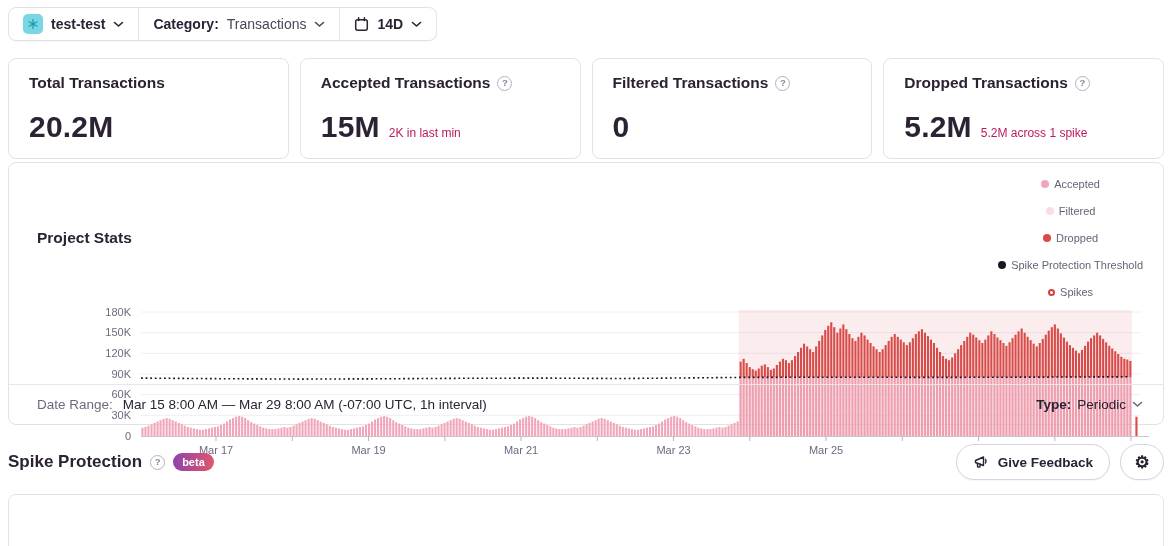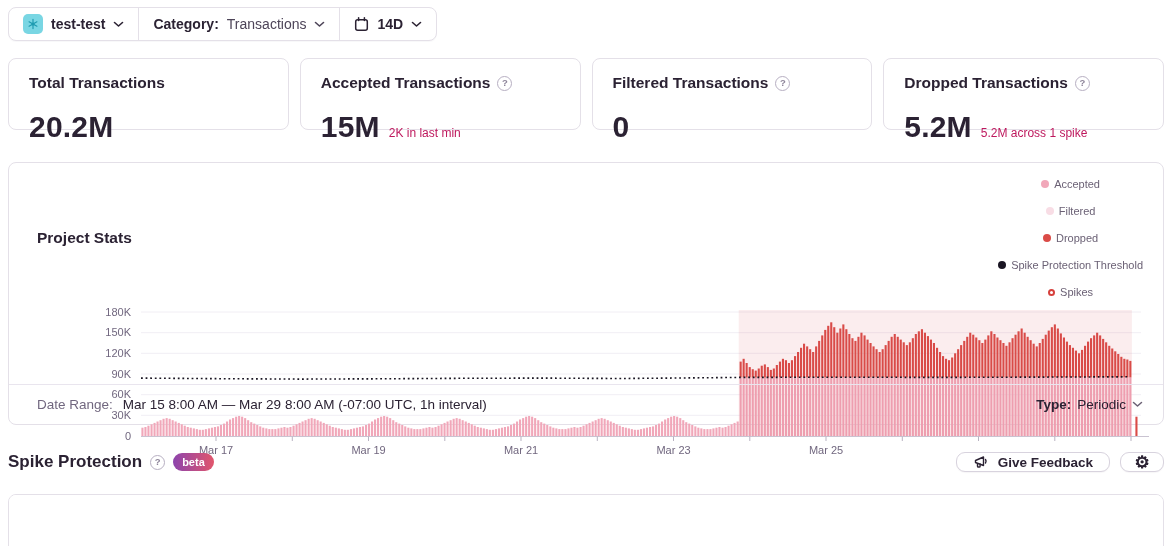--- a/index.html
+++ b/index.html
@@ -19,21 +19,21 @@
   .vdiv { width: 1px; background: #e4e0e8; }
   .proj-avatar { width: 20px; height: 20px; border-radius: 5px; background: #79d6e3; display: inline-flex; align-items: center; justify-content: center; }
   .fw600 { font-weight: 700; }
   .muted-val { color: #4d4458; }
   
   .stats-row {
     position: absolute; left: 8px; top: 58px; width: 1156px;
     display: grid; grid-template-columns: repeat(4, 1fr); gap: 11px;
   }
   .stat-card {
-    height: 72px; border: 1px solid #e4e0e8; border-radius: 8px; background: #fff;
+    height: 101px; border: 1px solid #e4e0e8; border-radius: 8px; background: #fff;
     padding: 15px 20px 12px 20px;
   }
   .stat-title-row { display: flex; align-items: center; gap: 7px; font-size: 15.5px; font-weight: 700; }
   .stat-value-row { display: flex; align-items: baseline; gap: 9px; margin-top: 18px; }
   .stat-value { font-size: 30px; font-weight: 600; letter-spacing: 0.2px; }
   .stat-sub { font-size: 12px; color: #be185d; text-align: right; }
   .help-circ {
     width: 15px; height: 15px; border-radius: 50%; border: 1.4px solid #b7afc2;
     color: #8d8499; font-size: 9.5px; font-weight: 700; line-height: 12px; text-align: center;
     display: inline-block; cursor: pointer; flex: 0 0 auto;
@@ -63,22 +63,22 @@
     display: flex; align-items: center;
   }
   .section-title { font-size: 17px; font-weight: 700; margin: 0 8px 0 0; }
   .beta-badge {
     margin-left: 8px; padding: 2.5px 9px 3.5px 9px; border-radius: 10px;
     background: linear-gradient(90deg, #8d44ad, #e1566c);
     color: #fff; font-size: 11px; font-weight: 600;
   }
   .head-actions { margin-left: auto; display: flex; gap: 10px; }
   .btn {
-    display: inline-flex; align-items: center; gap: 9px; height: 20px; padding: 0 16px;
-    background: #fff; border: 1px solid #d8d3de; border-radius: 9px;
+    display: inline-flex; align-items: center; gap: 9px; height: 36px; padding: 0 16px;
+    background: #fff; border: 1px solid #d8d3de; border-radius: 18px;
     font-family: "Liberation Sans", sans-serif; font-size: 13.5px; font-weight: 700; color: #2b2233;
     cursor: pointer; box-shadow: 0 1px 1px rgba(40,30,60,0.04);
   }
   .icon-btn { width: 44px; justify-content: center; padding: 0; font-size: 17px; }
   
   .table-card {
     position: absolute; left: 8px; top: 494px; width: 1156px; height: 70px;
     border: 1px solid #e4e0e8; border-radius: 8px 8px 0 0; background: #fff; overflow: hidden;
   }
   .thead {

